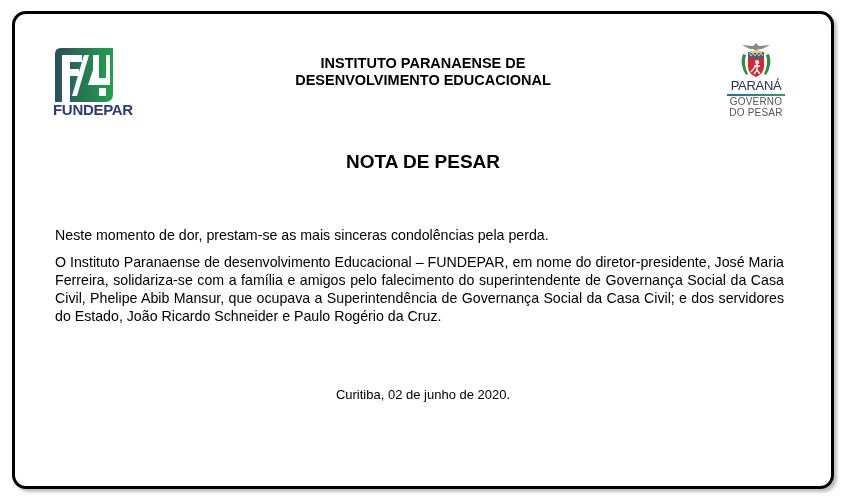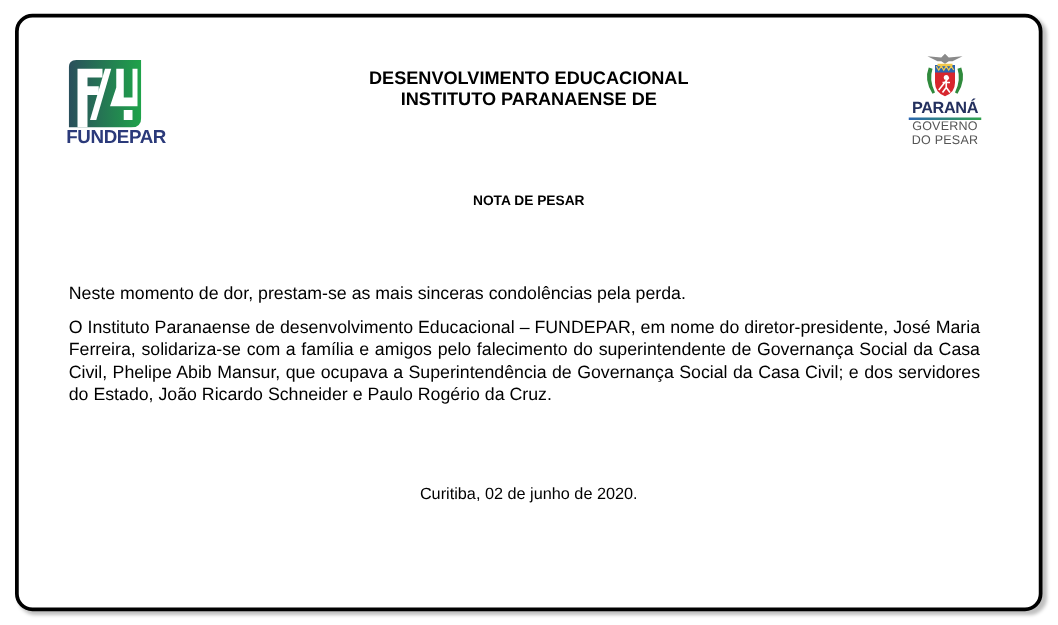--- a/index.html
+++ b/index.html
@@ -75,21 +75,21 @@
       top: 0;
       width: 40px;
       height: 38px;
     }
     .logo-parana .pr-name {
       position: absolute;
       left: 0;
       top: 37px;
       width: 64px;
       text-align: center;
-      font-weight: bold;
+      font-weight: normal;
       font-size: 13px;
       line-height: 14px;
       color: #24305e;
       letter-spacing: -0.3px;
     }
     .logo-parana .pr-line {
       position: absolute;
       left: 3px;
       top: 52px;
       width: 58px;
@@ -107,21 +107,21 @@
       color: #555;
       letter-spacing: 0.2px;
     }
     .note-title {
       position: absolute;
       left: 230px;
       top: 153px;
       width: 386px;
       text-align: center;
       font-weight: bold;
-      font-size: 11px;
+      font-size: 19px;
       line-height: 17px;
     }
     .body-text {
       position: absolute;
       left: 55px;
       top: 226px;
       width: 729px;
       font-size: 14.2px;
       line-height: 18px;
     }
@@ -158,22 +158,22 @@
 
     <path d="M29 7 H34 L22 48 H17 Z" fill="#fff"></path>
 
     <path d="M38 7 H44 V30 H51 V7 H55 V37 H33 L38 22 Z" fill="#fff"></path>
     <path d="M44 40 H51 V48 H44 Z" fill="#fff"></path>
   </svg>
   <div class="wordmark">FUNDEPAR</div>
 </div>
 
 <div class="header-title">
+  <div>INSTITUTO PARANAENSE DE</div>
   <div>DESENVOLVIMENTO EDUCACIONAL</div>
-  <div>INSTITUTO PARANAENSE DE</div>
 </div>
 
 <div class="logo-parana">
   <svg class="crest" viewBox="0 0 40 38" xmlns="http://www.w3.org/2000/svg">
 
     <path d="M20 1 L23 4 L34 3 L26 7 L23 7 L20 9 L17 7 L14 7 L6 3 L17 4 Z" fill="#8a8a8a"></path>
 
     <path d="M7 12 Q3 22 10 33 L12 32 Q7 22 10 13 Z" fill="#2f8a3c"></path>
     <path d="M33 12 Q37 22 30 33 L28 32 Q33 22 30 13 Z" fill="#2f8a3c"></path>
 

